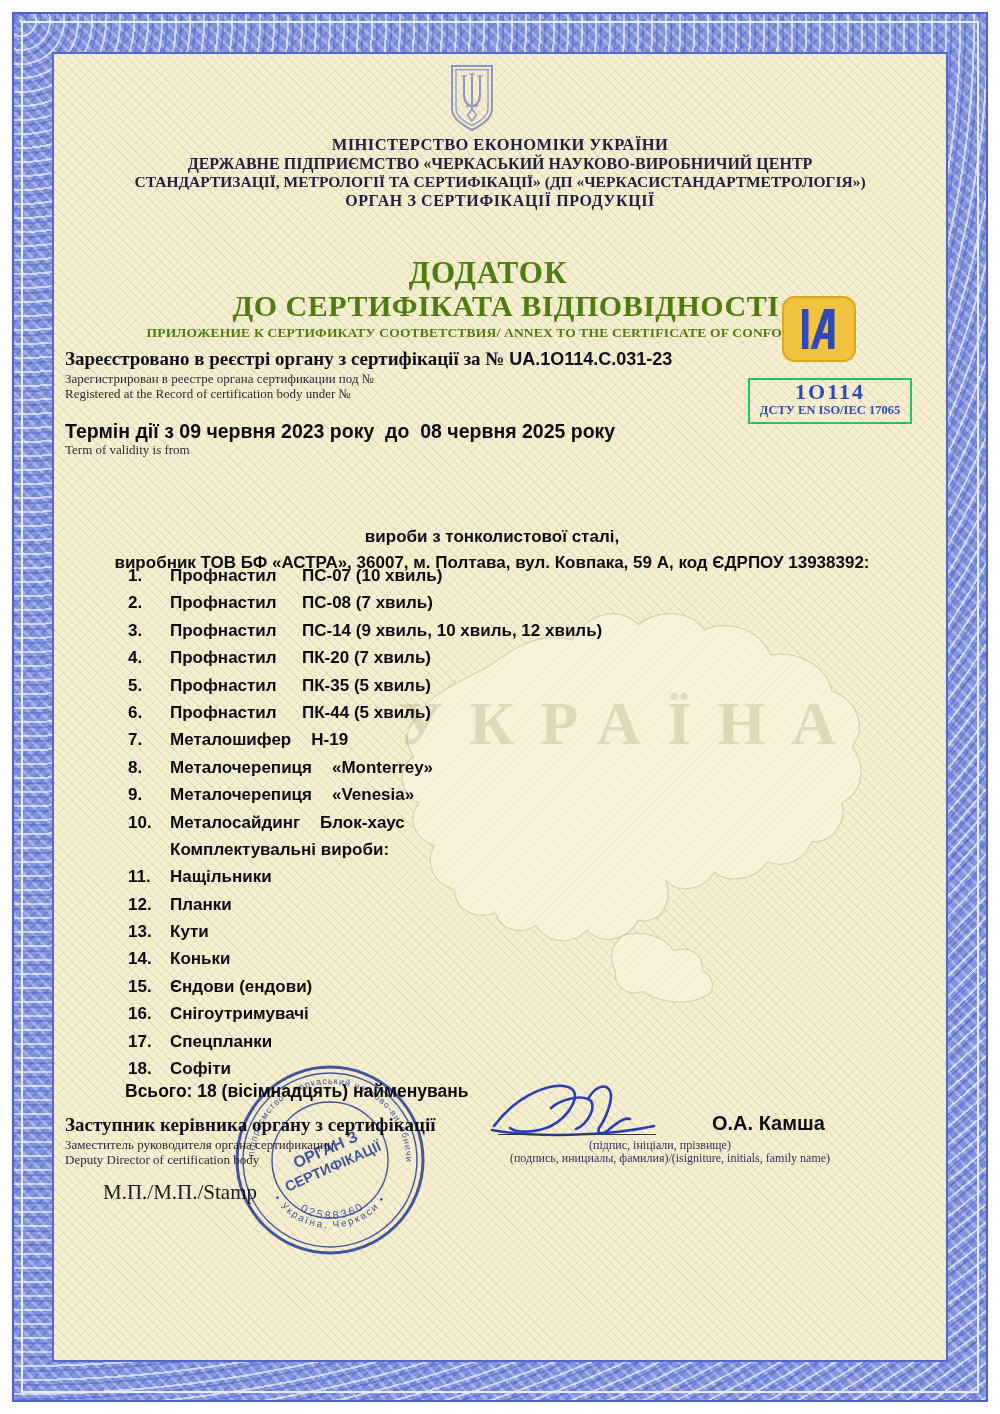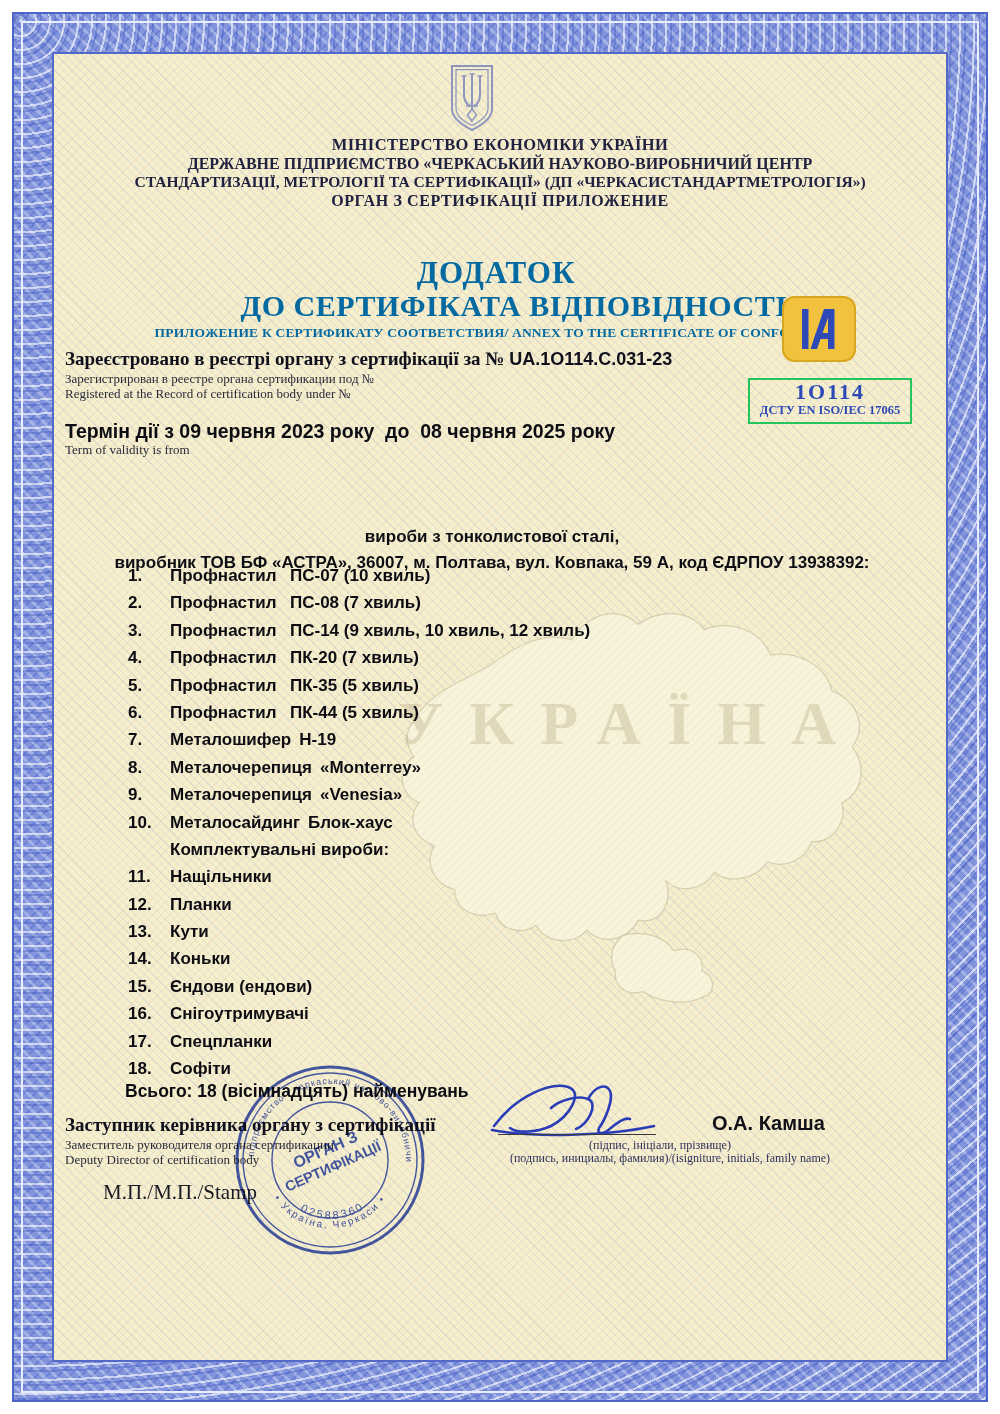--- a/index.html
+++ b/index.html
@@ -20,35 +20,35 @@
       repeating-linear-gradient(135deg, rgba(226,162,178,.16) 0 1px, transparent 1px 6px);}
   .abs{position:absolute;}
   .center{text-align:center;}
   .serifB{font-family:"Liberation Serif", serif;font-weight:bold;}
   .sansB{font-family:"Liberation Sans", sans-serif;font-weight:bold;}
   .hdr{left:0;width:1000px;color:#20203f;line-height:18.5px;}
   .hdr .h1{font-size:16.5px;letter-spacing:.4px;}
   .hdr .h2{font-size:16px;}
   .hdr .h3{font-size:15.5px;}
   .hdr .h4{font-size:16px;letter-spacing:.6px;}
-  .title-blk{left:16px;width:960px;color:#0369a1;}
+  .title-blk{left:8px;width:960px;color:#4d7c0f;}
   .t1{font-size:31px;letter-spacing:1px;line-height:33px;}
   .t2{font-size:30px;letter-spacing:.5px;line-height:33px;padding-left:36px;}
   .t3{font-size:13.5px;margin-top:3px;letter-spacing:.2px;}
   .reg-main{font-size:19px;color:#10101c;}
   .reg-num{font-family:"Liberation Sans",sans-serif;font-weight:bold;font-size:18px;margin-top:20px;}
   .sub{font-size:13px;color:#2a2a38;line-height:14.5px;}
   .val-main{font-size:19.5px;color:#0d0d14;white-space:pre-wrap;}
   .prod{font-size:17px;color:#0d0d14;line-height:26px;}
   .list{left:128px;top:566px;width:700px;}
   .row{display:flex;align-items:baseline;height:27.4px;font-family:"Liberation Sans",sans-serif;
        font-weight:bold;font-size:17px;color:#0c0c12;}
   .row .num{width:42px;flex:0 0 auto;}
   .row .nm{min-width:112px;}
-  .row .dt{margin-left:8px;}
+  .row .dt{margin-left:20px;}
   .total{font-size:17.5px;color:#0c0c12;}
   .sigttl{font-size:19px;color:#10101c;}
   .mp{font-size:21px;color:#1a1a24;}
   .signame{font-size:20px;color:#101018;}
   .cap{font-size:12px;color:#30305a;line-height:13px;}
   .accbox{left:748px;top:378px;width:160px;height:42px;border:2px solid #22c55e;
           text-align:center;color:#2e4ab6;}
   .acccode{font-size:22px;line-height:23px;letter-spacing:2px;}
   .accstd{font-size:12.5px;line-height:14px;}
   .mark{left:782px;top:296px;width:74px;height:66px;background:#f2c23e;border-radius:13px;
@@ -103,21 +103,21 @@
       <path d="M50,92 l9,12 -9,12 -9,-12 z" stroke-width="3"></path>
       <path d="M29,26 h10 M61,26 h10 M45,22 h10" stroke-width="3"></path>
       <path d="M38,86 h24" stroke-width="3"></path>
     </g>
   </svg>
 
   <div class="abs hdr center serifB" style="top:136px;">
     <div class="h1">МІНІСТЕРСТВО ЕКОНОМІКИ УКРАЇНИ</div>
     <div class="h2">ДЕРЖАВНЕ ПІДПРИЄМСТВО «ЧЕРКАСЬКИЙ НАУКОВО-ВИРОБНИЧИЙ ЦЕНТР</div>
     <div class="h3">СТАНДАРТИЗАЦІЇ, МЕТРОЛОГІЇ ТА СЕРТИФІКАЦІЇ» (ДП «ЧЕРКАСИСТАНДАРТМЕТРОЛОГІЯ»)</div>
-    <div class="h4">ОРГАН З СЕРТИФІКАЦІЇ ПРИЛОЖЕНИЕ</div>
+    <div class="h4">ОРГАН З СЕРТИФІКАЦІЇ ПРОДУКЦІЇ</div>
   </div>
 
   <div class="abs title-blk center serifB" style="top:256px;">
     <div class="t1">ДОДАТОК</div>
     <div class="t2">ДО СЕРТИФІКАТА ВІДПОВІДНОСТІ</div>
     <div class="t3">ПРИЛОЖЕНИЕ К СЕРТИФИКАТУ СООТВЕТСТВИЯ/ ANNEX TO THE CERTIFICATE OF CONFORMITY</div>
   </div>
 
   <div class="abs mark">
     <svg width="54" height="50" viewBox="0 0 100 100">

